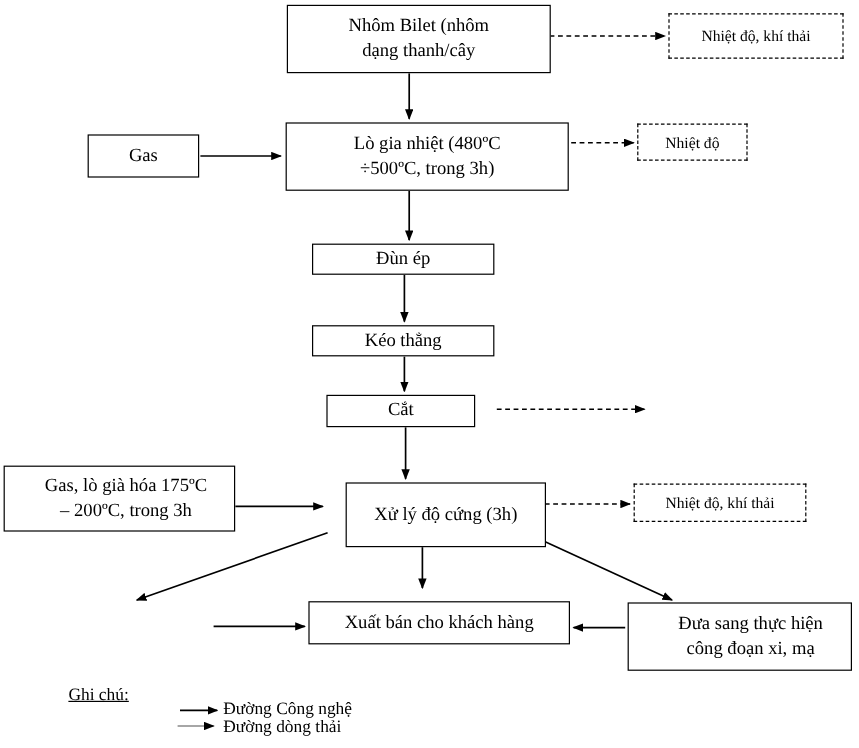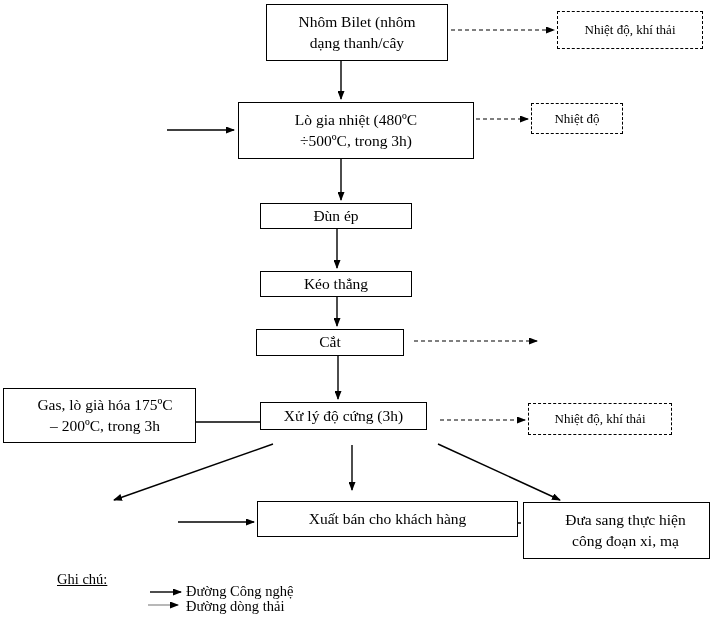--- a/index.html
+++ b/index.html
@@ -32,30 +32,30 @@
     white-space: pre-line;
     font-size: 15.5px;
     line-height: 1.32;
     box-sizing: border-box;
     background: #ffffff;
   }
   .solid { border: 1.5px solid #000000; }
   .dashed { border: 1px dashed #000000; font-size: 13px; }
 
   
-  .nhom       { left: 239px; top: 4px;   width: 182px; height: 57px; margin-left: 27px; }
+  .nhom       { left: 239px; top: 4px;   width: 220px; height: 57px; }
   .gas        { left: 73px;  top: 112px; width: 93px;  height: 36px; }
   .lo         { left: 238px; top: 102px; width: 236px; height: 57px; }
   .dunep      { left: 260px; top: 203px; width: 152px; height: 26px; }
   .keothang   { left: 260px; top: 271px; width: 152px; height: 26px; }
-  .cat        { left: 256px; top: 329px; width: 148px; height: 27px; }
+  .cat        { left: 272px; top: 329px; width: 124px; height: 27px; }
   .gaslo      { left: 3px;   top: 388px; width: 193px; height: 55px; padding-left: 11px; }
-  .xuly       { left: 260px; top: 402px; width: 167px; height: 28px; }
+  .xuly       { left: 288px; top: 402px; width: 167px; height: 54px; }
   .sontinh    { left: 13px;  top: 502px; width: 165px; height: 50px; }
-  .xuatban    { left: 257px; top: 501px; width: 261px; height: 36px; }
+  .xuatban    { left: 257px; top: 501px; width: 218px; height: 36px; }
   .xima       { left: 523px; top: 502px; width: 187px; height: 57px; padding-left: 18px; }
 
   
   .waste1 { left: 557px; top: 11px;  width: 146px; height: 38px; }
   .waste2 { left: 531px; top: 103px; width: 92px;  height: 31px; text-align: right; }
   .waste3 { left: 540px; top: 325px; width: 145px; height: 33px; }
   .waste4 { left: 528px; top: 403px; width: 144px; height: 32px; }
 
   
   .legend-title {
@@ -103,20 +103,21 @@
     <line x1="441" y1="119" x2="528" y2="119" stroke="#000" stroke-width="1.2" stroke-dasharray="4 3" marker-end="url(#ah)"></line>
     <line x1="414" y1="341" x2="537" y2="341" stroke="#000" stroke-width="1.2" stroke-dasharray="4 3" marker-end="url(#ah)"></line>
     <line x1="440" y1="420" x2="525" y2="420" stroke="#000" stroke-width="1.2" stroke-dasharray="4 3" marker-end="url(#ah)"></line>
 
     <line x1="150" y1="592" x2="181" y2="592" stroke="#000" stroke-width="1.4" marker-end="url(#ah)"></line>
     <line x1="148" y1="605" x2="178" y2="605" stroke="#a6a6a6" stroke-width="1.6" marker-end="url(#ah)"></line>
   </svg>
 
   <div class="box solid nhom">Nhôm Bilet (nhôm
 dạng thanh/cây</div>
+  <div class="box solid gas">Gas</div>
   <div class="box solid lo">Lò gia nhiệt (480ºC
 ÷500ºC, trong 3h)</div>
   <div class="box solid keothang">Kéo thẳng</div>
   <div class="box solid dunep">Đùn ép</div>
   <div class="box solid cat">Cắt</div>
   <div class="box solid gaslo">Gas, lò già hóa 175ºC
 – 200ºC, trong 3h</div>
   <div class="box solid xuly">Xử lý độ cứng (3h)</div>
   <div class="box solid xuatban">Xuất bán cho khách hàng</div>
   <div class="box solid xima">Đưa sang thực hiện

